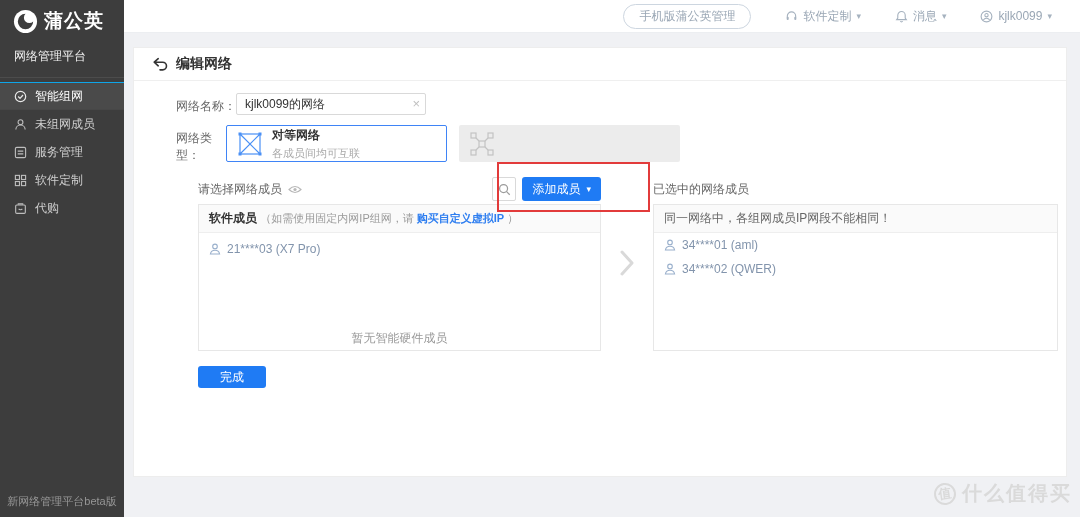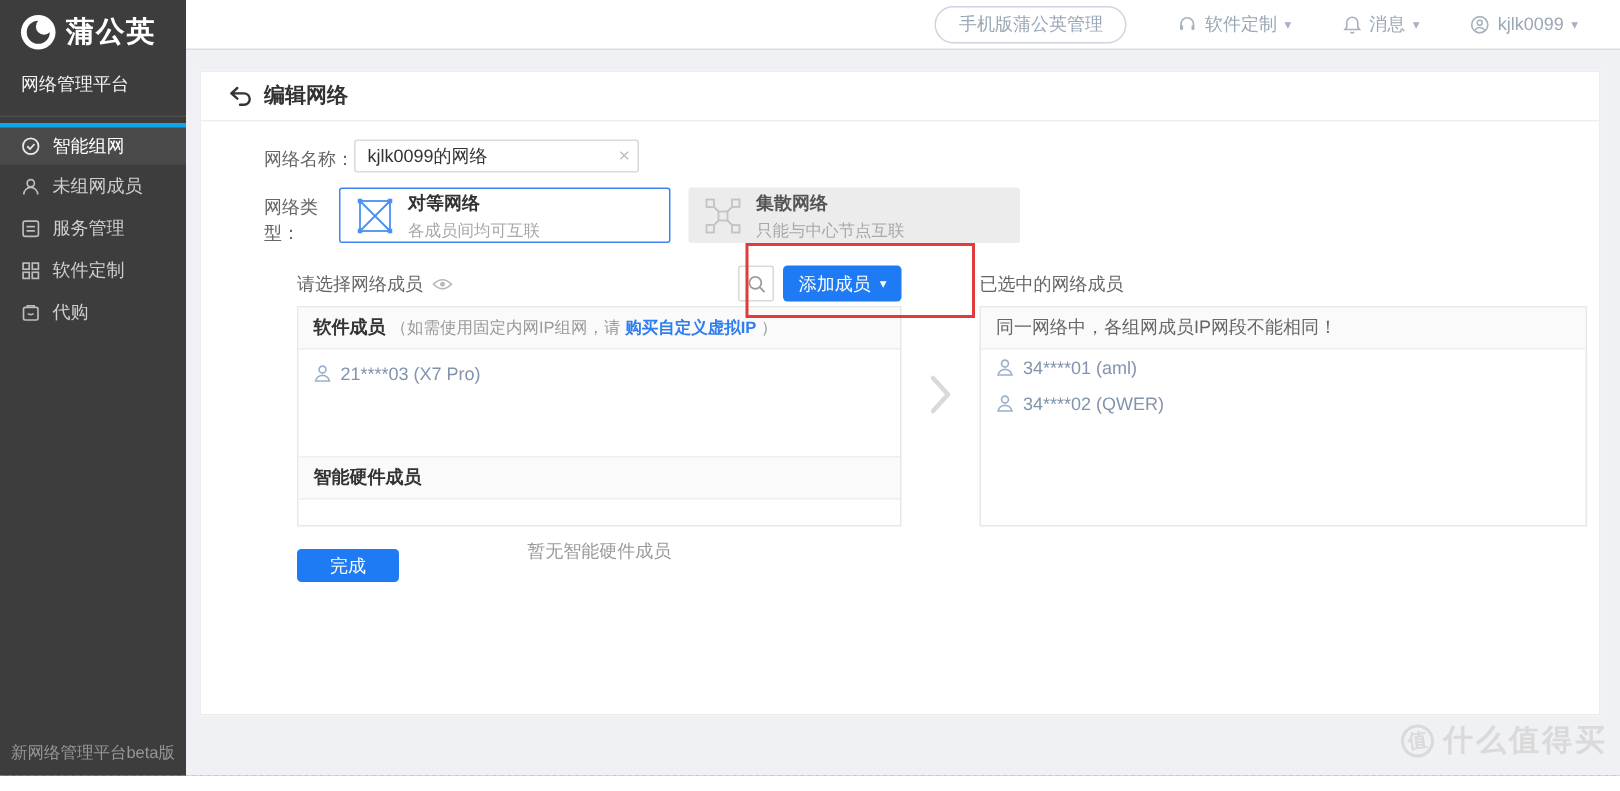--- a/index.html
+++ b/index.html
@@ -8,21 +8,21 @@
   .app { position:relative; width:1080px; height:517px; border-bottom:1px dashed #e0e0e0; background:#14532d; }
 
   
   .sidebar { position:absolute; left:0; top:0; width:124px; height:517px; background:#3d3d3d; z-index:5; }
   .logo-row { display:flex; align-items:center; padding:8px 12px 4px 13px; }
   .logo-mark { width:25px; height:25px; margin-right:6px; flex:0 0 auto; }
   .logo-text { color:#fff; font-size:19px; font-weight:bold; letter-spacing:1px; }
   .platform-title { color:#f2f2f2; font-size:12px; padding:10px 14px 12px; border-bottom:1px solid #4c4c4c; }
   .menu { margin-top:4px; }
   .menu-item { display:flex; align-items:center; height:28px; padding:0 14px; color:#cfcfcf; font-size:12px; cursor:pointer; }
-  .menu-item.active { background:#4a4a4a; color:#fff; border-top:3px solid #0ea5e9; border-bottom:1px solid #474747; }
+  .menu-item.active { background:#4a4a4a; color:#fff; border-top:1px solid #0ea5e9; border-bottom:1px solid #474747; }
   .menu-item .mi { width:13px; height:13px; margin-right:8px; flex:0 0 auto; }
   .sidebar-footer { position:absolute; bottom:8px; left:0; width:100%; text-align:center; color:#969696; font-size:11px; }
 
   
   .topbar { position:absolute; left:124px; top:0; right:0; height:33px; background:#fff;
     border-bottom:1px solid #eceef1; display:flex; align-items:center; justify-content:flex-end;
     padding-right:28px; gap:34px; z-index:4; }
   .pill-btn { border:1px solid #cdd6e0; border-radius:13px; padding:3px 15px; color:#9aa7b5; font-size:12px; background:#fff; cursor:pointer; }
   .top-item { display:flex; align-items:center; gap:5px; color:#9aa7b5; font-size:12px; cursor:pointer; }
   .caret { font-size:9px; color:#a6b2bf; }
@@ -247,24 +247,20 @@
           <div class="type-card plain">
             <span class="type-ico">
               <svg viewBox="0 0 26 24">
                   <rect x="10" y="9" width="6" height="6" fill="none" stroke="#c3c3c3" stroke-width="1.2"></rect>
                   <rect x="2" y="1" width="5" height="5" fill="none" stroke="#c3c3c3" stroke-width="1.2"></rect>
                   <rect x="19" y="1" width="5" height="5" fill="none" stroke="#c3c3c3" stroke-width="1.2"></rect>
                   <rect x="2" y="18" width="5" height="5" fill="none" stroke="#c3c3c3" stroke-width="1.2"></rect>
                   <rect x="19" y="18" width="5" height="5" fill="none" stroke="#c3c3c3" stroke-width="1.2"></rect>
                   <path d="M7 6 L10 9 M19 6 L16 9 M7 18 L10 15 M19 18 L16 15" stroke="#c3c3c3" stroke-width="1.2"></path>
                 </svg>
-            </span>
-            <span>
-              <div class="type-title">集散网络</div>
-              <div class="type-desc">只能与中心节点互联</div>
             </span>
           </div>
         </div>
 
         
         <div class="member-section">
 
           <div class="left-col">
             <div class="sel-toolbar">
               <span class="sel-title">请选择网络成员</span>
@@ -298,21 +294,20 @@
                 <div class="member-row">
                   <span>
                     <svg viewBox="0 0 12 12" width="12" height="12">
                         <circle cx="6" cy="3.4" r="2.3" fill="none" stroke="#9ab0cc" stroke-width="1.1"></circle>
                         <path d="M1.4 11 a4.7 4.7 0 0 1 9.2 0 z" fill="none" stroke="#9ab0cc" stroke-width="1.1"></path>
                       </svg>
                   </span>
                   <span>21****03 (X7 Pro)</span>
                 </div>
               </div>
-              <div class="hw-head">智能硬件成员</div>
               <div class="empty-area">暂无智能硬件成员</div>
             </div>
           </div>
 
           <div class="arrow-col">
             <span>
               <svg viewBox="0 0 16 28" width="16" height="28">
                   <path d="M3 3 L13 14 L3 25" fill="none" stroke="#d9d9d9" stroke-width="3" stroke-linecap="round" stroke-linejoin="round"></path>
                 </svg>
             </span>

